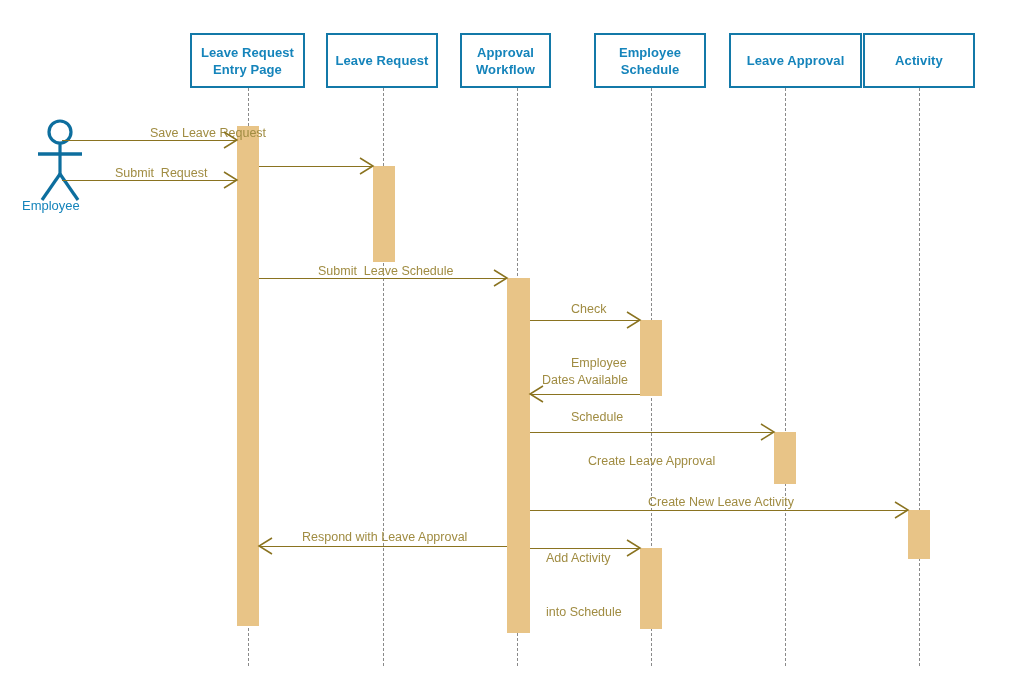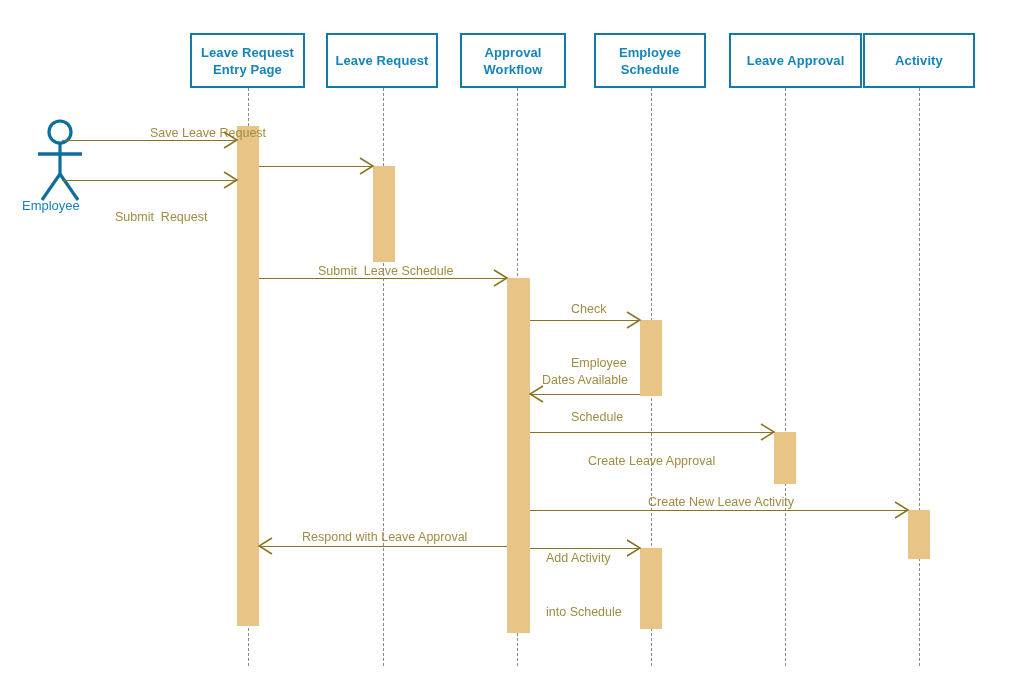--- a/index.html
+++ b/index.html
@@ -82,21 +82,21 @@
       <div>Entry Page</div>
     </div>
   </div>
 
   <div class="lifeline-box" style="left:326px; top:33px; width:112px; height:55px;">
     <div>
       <div>Leave Request</div>
     </div>
   </div>
 
-  <div class="lifeline-box" style="left:460px; top:33px; width:106px; height:55px;">
+  <div class="lifeline-box" style="left:460px; top:33px; width:91px; height:55px;">
     <div>
       <div>Approval</div>
       <div>Workflow</div>
     </div>
   </div>
 
   <div class="lifeline-box" style="left:594px; top:33px; width:112px; height:55px;">
     <div>
       <div>Employee</div>
       <div>Schedule</div>
@@ -142,21 +142,21 @@
   <div class="actor-label" style="left:22px; top:198px;">Employee</div>
 
   <div class="msg-label" style="left:108px; top:124px;margin-left:42px;">Save Leave Request</div>
   <div class="msg-line" style="left:62px; top:140px; width:175px;"></div>
   <div class="arrow-head" style="left:237px; top:140px;">
     <svg width="14" height="16" viewBox="0 0 14 16" style="position:absolute; left:-13px; top:-8px;">
       <path d="M0,0 L13,8 L0,16" fill="none" stroke="#8A7320" stroke-width="1.5"></path>
     </svg>
   </div>
 
-  <div class="msg-label" style="left:115px; top:164px;margin-top:44px;">Submit  Request</div>
+  <div class="msg-label" style="left:115px; top:164px;">Submit  Request</div>
   <div class="msg-line" style="left:62px; top:180px; width:175px;"></div>
   <div class="arrow-head" style="left:237px; top:180px;">
     <svg width="14" height="16" viewBox="0 0 14 16" style="position:absolute; left:-13px; top:-8px;">
       <path d="M0,0 L13,8 L0,16" fill="none" stroke="#8A7320" stroke-width="1.5"></path>
     </svg>
   </div>
 
   <div class="msg-line" style="left:259px; top:166px; width:114px;"></div>
   <div class="arrow-head" style="left:373px; top:166px;">
     <svg width="14" height="16" viewBox="0 0 14 16" style="position:absolute; left:-13px; top:-8px;">

